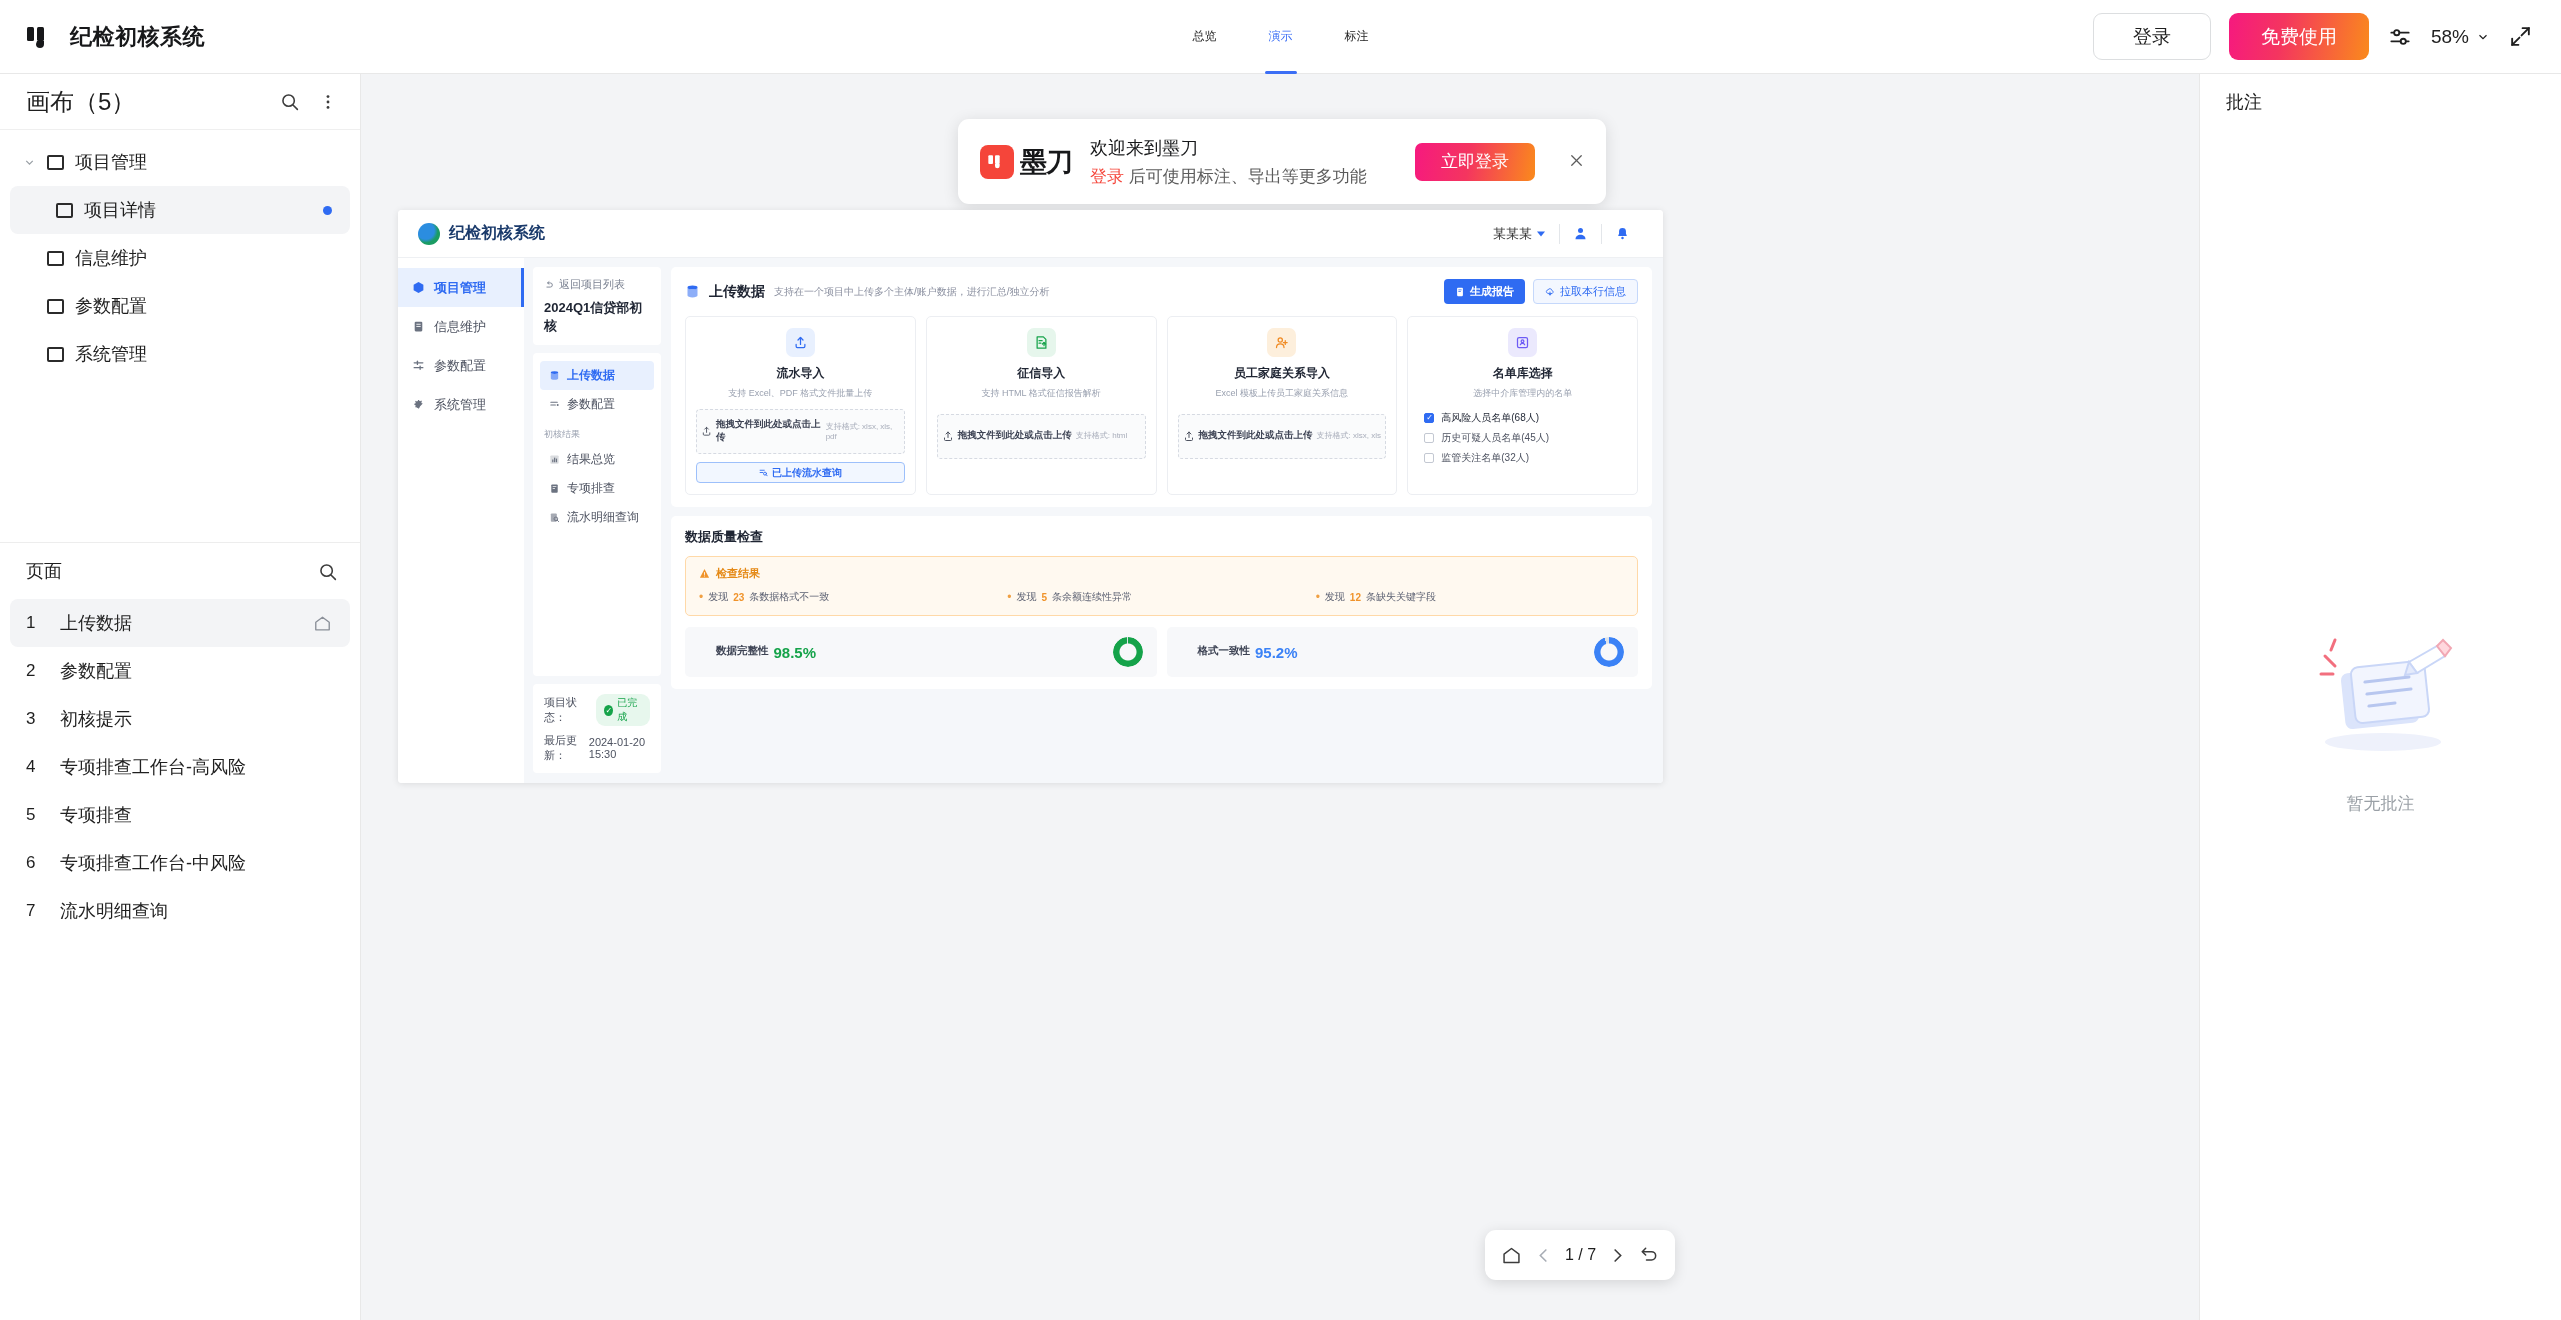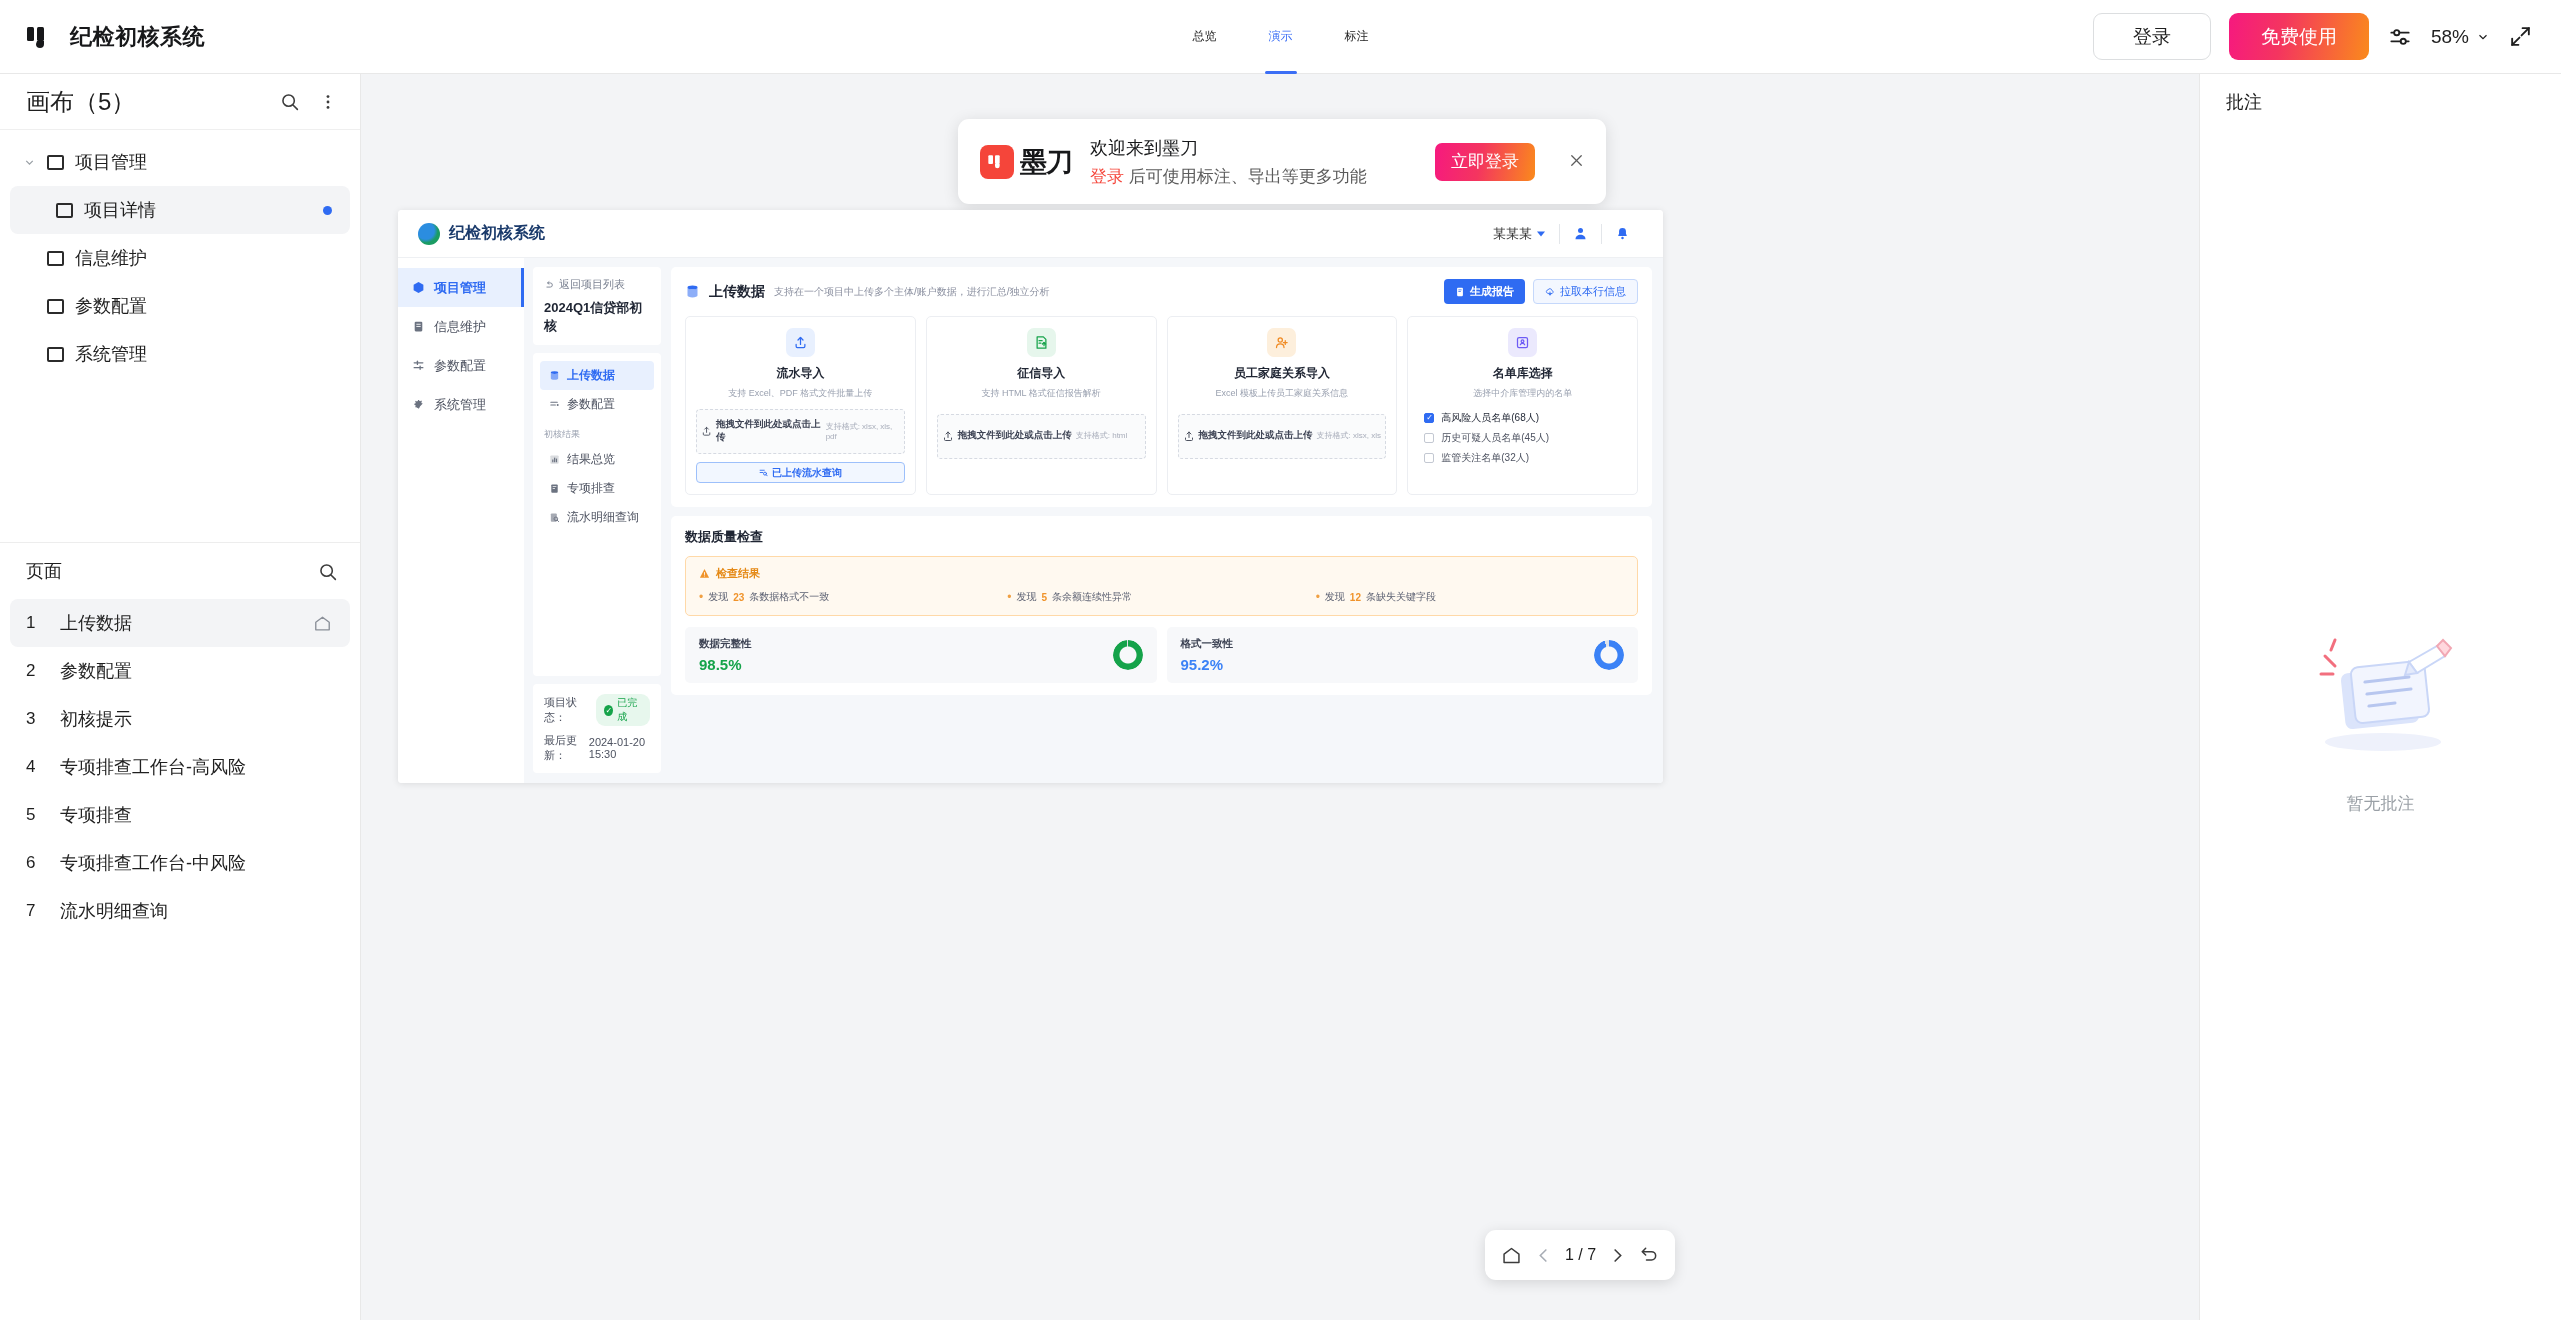--- a/index.html
+++ b/index.html
@@ -93,21 +93,21 @@
   }
   .toast-logo { display: flex; align-items: center; gap: 6px; }
   .mo-sq { width: 34px; height: 34px; border-radius: 8px; background: #f5453a;
            display: flex; align-items: center; justify-content: center; }
   .mo-txt { font-size: 27px; font-weight: bold; color: #17181a; letter-spacing: -1px; }
   .toast-text { display: flex; flex-direction: column; gap: 5px; }
   .toast-t1 { font-size: 18px; color: #17181a; }
   .toast-t2 { font-size: 17px; color: #5c5c5c; }
   .toast-t2 .lnk { color: #f5453a; cursor: pointer; }
   .toast-btn {
-    margin-left: auto; width: 100px; height: 38px; border-radius: 7px; border: none; cursor: pointer;
+    margin-left: auto; width: 120px; height: 38px; border-radius: 7px; border: none; cursor: pointer;
     background: linear-gradient(100deg, #f6197f 0%, #f4355f 45%, #fa8a1c 100%);
     color: #fff; font-size: 17px; display: flex; align-items: center; justify-content: center;
     font-family: "Liberation Sans", sans-serif;
   }
   .toast-close { margin-left: 14px; cursor: pointer; color: #5c5c5c; font-size: 20px; line-height: 1; }
 
   
   .mock {
     position: absolute; left: 37px; top: 136px; width: 1265px; height: 573px;
     background: #fff; border-radius: 4px; box-shadow: 0 1px 7px rgba(0,0,0,.10);
@@ -212,21 +212,21 @@
   .alert-h { font-size: 11px; color: #e58a17; display: flex; align-items: center; gap: 6px; font-weight: bold; }
   .alert-items { display: flex; margin-top: 9px; }
   .alert-item { flex: 1; font-size: 10px; color: #5c6172; display: flex; align-items: center; gap: 5px; }
   .alert-item .bul { color: #f0a043; font-size: 12px; }
   .alert-item .num { color: #f0932a; font-weight: bold; }
   .metrics { display: flex; gap: 10px; margin-top: 11px; }
   .metric {
     flex: 1; background: #f7f8fa; border-radius: 5px; padding: 10px 14px;
     display: flex; align-items: center; justify-content: space-between;
   }
-  .metric-l { display: flex; flex-direction: column; gap: 5px; }
+  .metric-l { display: flex; flex-direction: row; gap: 5px; margin-left: 17px; }
   .metric-n { font-size: 10.5px; color: #3c4253; font-weight: bold; }
   .metric-v { font-size: 15px; font-weight: bold; }
   .ring { width: 30px; height: 30px; border-radius: 50%; }
 
   
   .bottombar {
     position: absolute; left: 1124px; top: 1156px; width: 190px; height: 50px;
     background: #fff; border-radius: 11px; box-shadow: 0 3px 14px rgba(0,0,0,.13);
     display: flex; align-items: center; justify-content: space-between; padding: 0 16px;
   }

